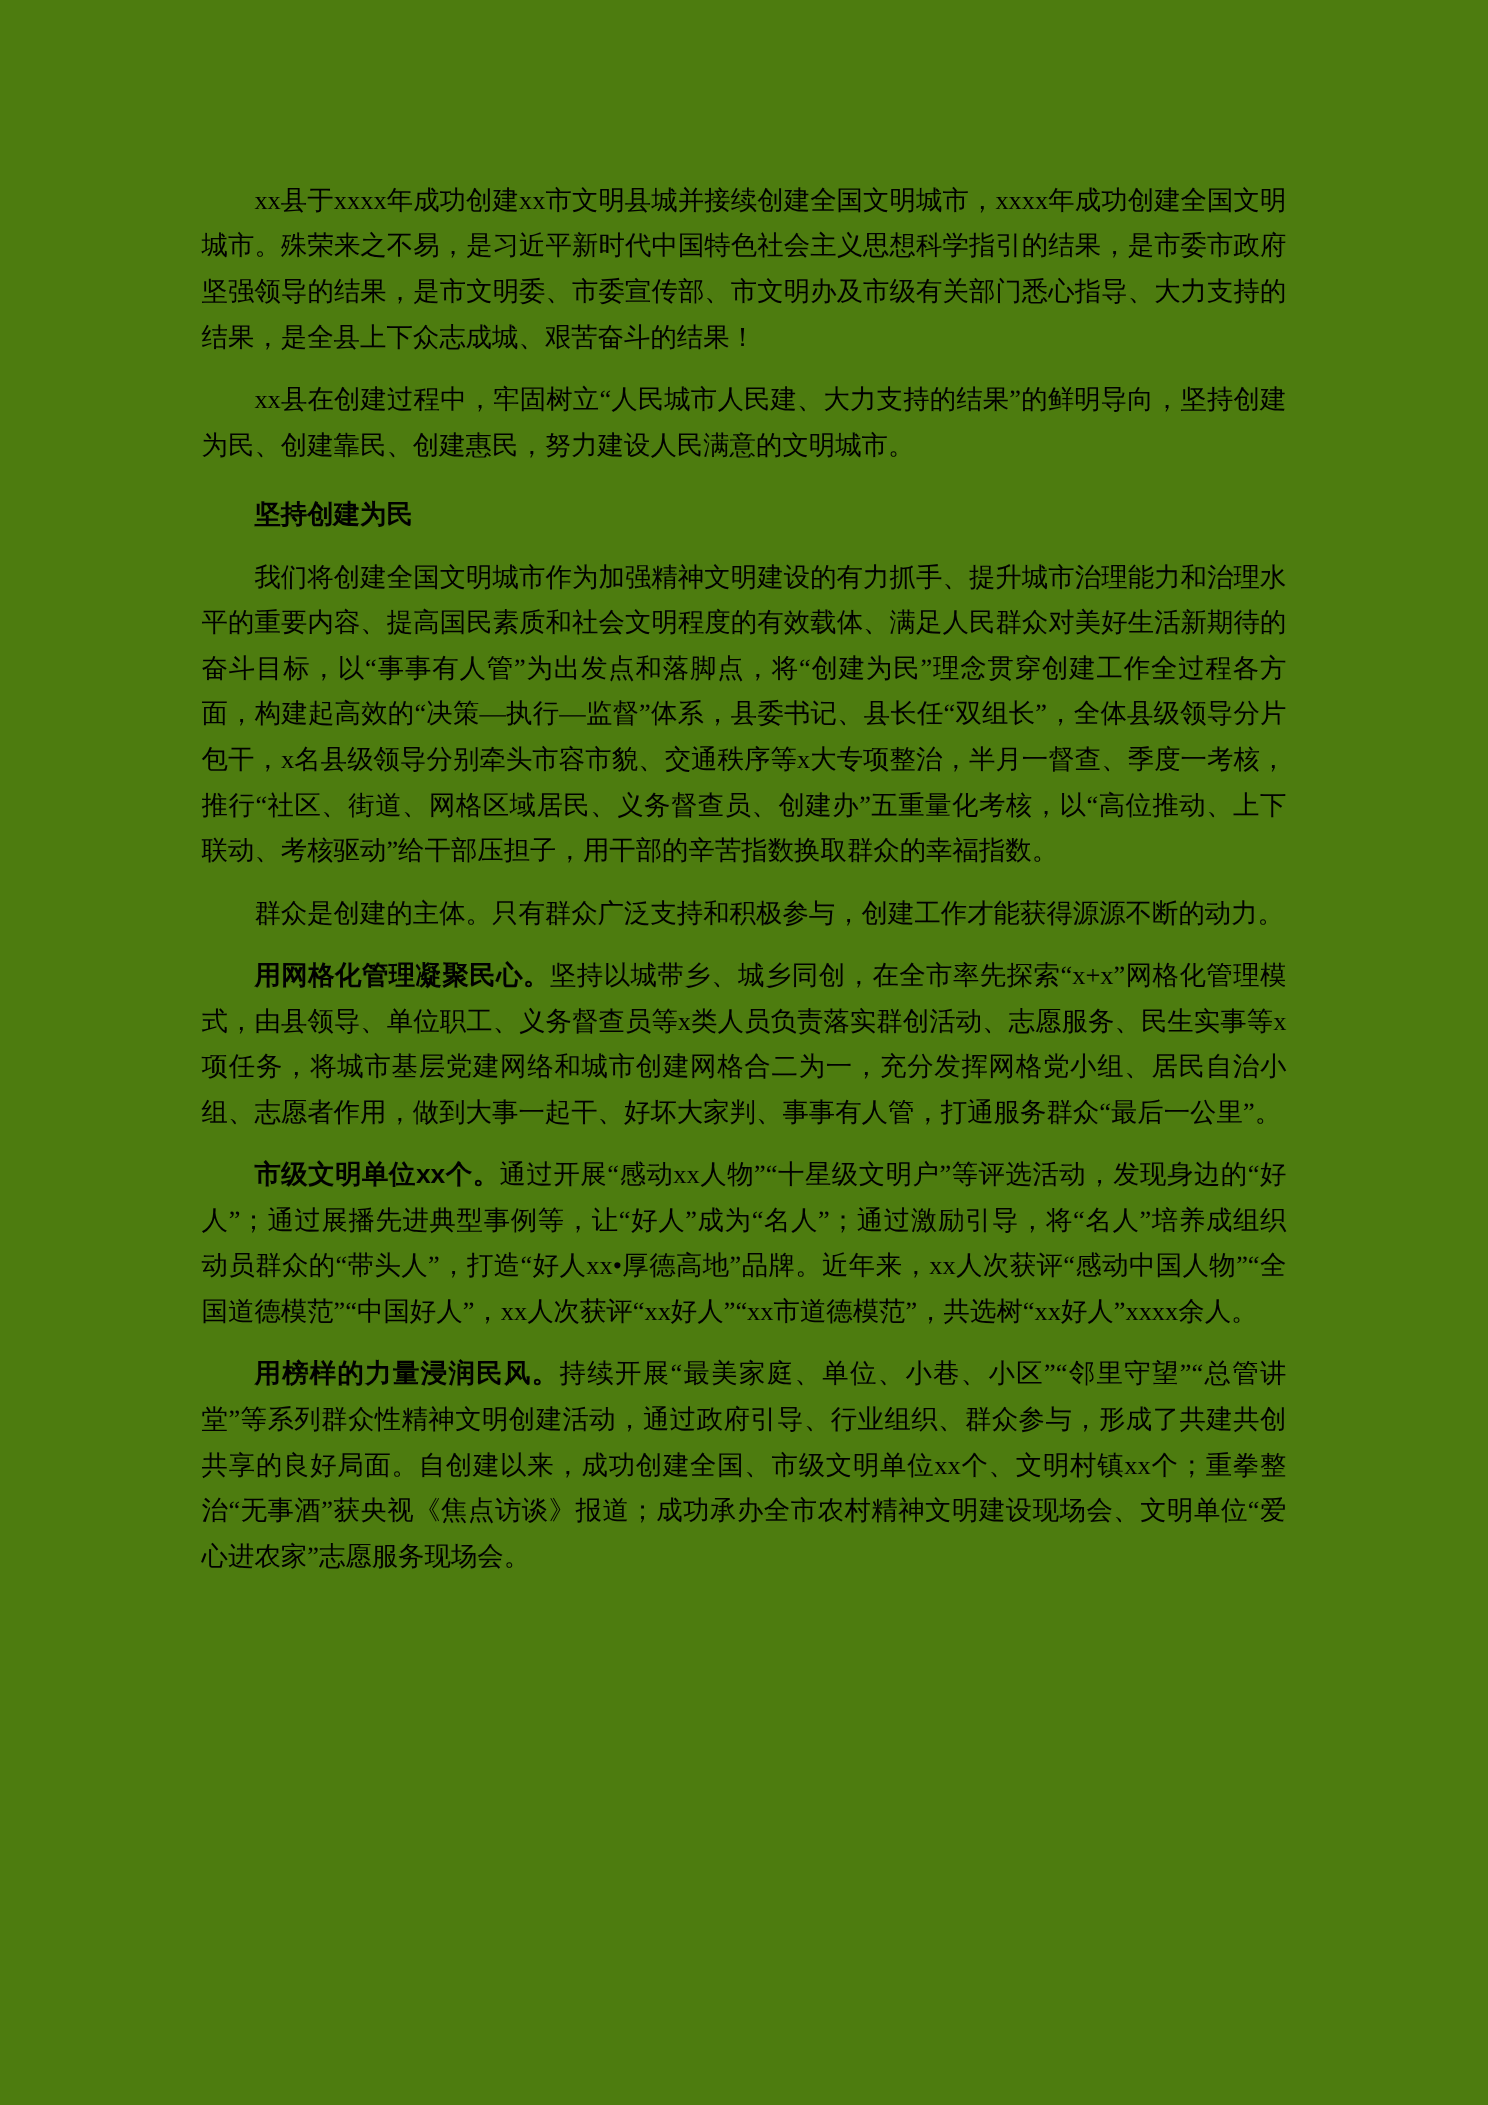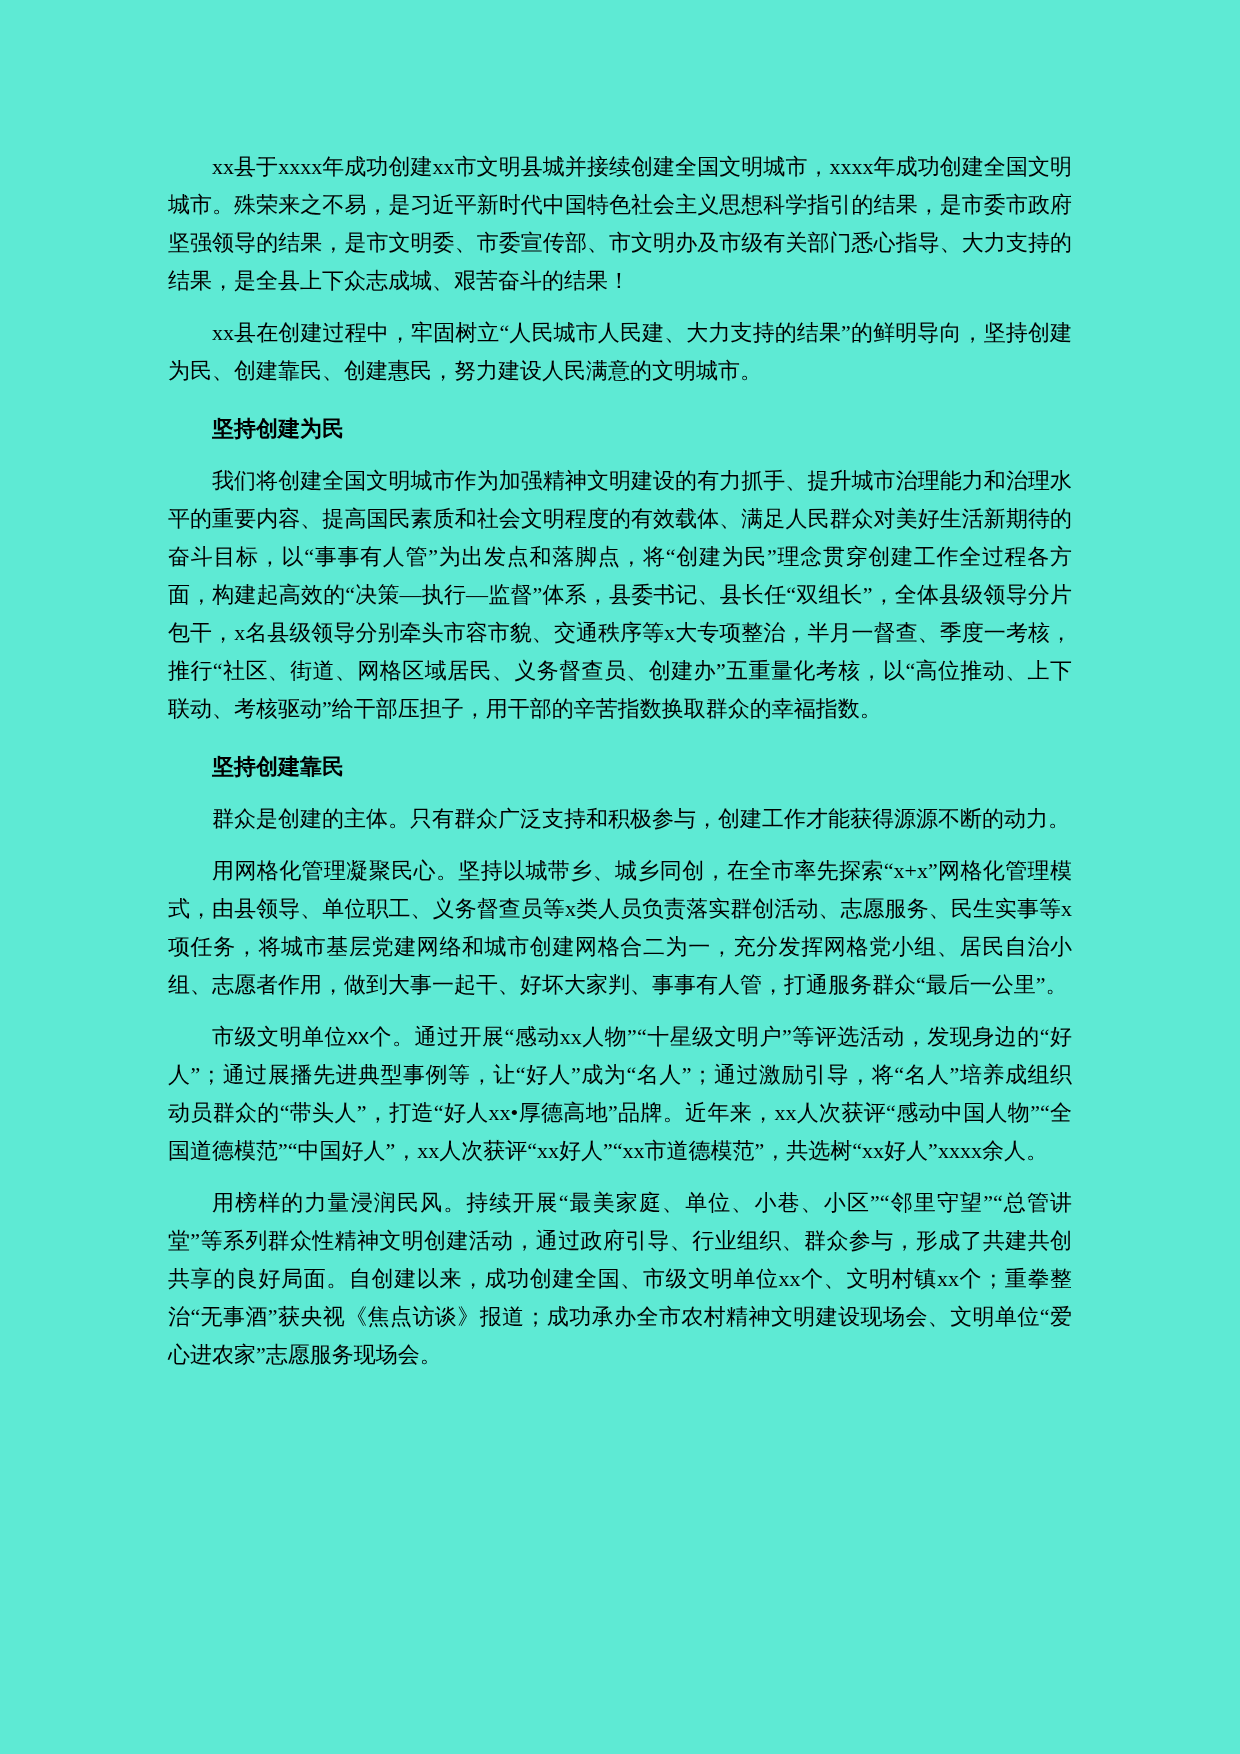--- a/index.html
+++ b/index.html
@@ -5,35 +5,35 @@
   html, body {
     margin: 0;
     padding: 0;
     background: #ffffff;
   }
   .page {
     width: 1240px;
     min-height: 1754px;
     box-sizing: border-box;
     margin: 0 auto;
-    background: #5eead4;
+    background: #4d7c0f;
     padding: 148px 168px 120px 168px;
     color: #000000;
     font-family: "Liberation Serif", "DejaVu Serif", serif;
     font-size: 22px;
     line-height: 38px;
   }
   .para {
     margin: 0 0 14px 0;
     text-indent: 2em;
     text-align: justify;
     font-family: "Liberation Serif", "DejaVu Serif", serif;
   }
   .para .lead {
-    font-weight: normal;
+    font-weight: bold;
     font-family: "Liberation Sans", "DejaVu Sans", sans-serif;
   }
   .heading {
     margin: 20px 0 14px 0;
     text-indent: 2em;
     font-size: 22px;
     line-height: 38px;
     font-weight: bold;
     font-family: "Liberation Sans", "DejaVu Sans", sans-serif;
     color: #000000;
@@ -45,21 +45,20 @@
 <div class="page">
 
   <p class="para"><span>xx县于xxxx年成功创建xx市文明县城并接续创建全国文明城市，xxxx年成功创建全国文明城市。殊荣来之不易，是习近平新时代中国特色社会主义思想科学指引的结果，是市委市政府坚强领导的结果，是市文明委、市委宣传部、市文明办及市级有关部门悉心指导、大力支持的结果，是全县上下众志成城、艰苦奋斗的结果！</span></p>
 
   <p class="para"><span>xx县在创建过程中，牢固树立“人民城市人民建、大力支持的结果”的鲜明导向，坚持创建为民、创建靠民、创建惠民，努力建设人民满意的文明城市。</span></p>
 
   <h2 class="heading">坚持创建为民</h2>
 
   <p class="para"><span>我们将创建全国文明城市作为加强精神文明建设的有力抓手、提升城市治理能力和治理水平的重要内容、提高国民素质和社会文明程度的有效载体、满足人民群众对美好生活新期待的奋斗目标，以“事事有人管”为出发点和落脚点，将“创建为民”理念贯穿创建工作全过程各方面，构建起高效的“决策—执行—监督”体系，县委书记、县长任“双组长”，全体县级领导分片包干，x名县级领导分别牵头市容市貌、交通秩序等x大专项整治，半月一督查、季度一考核，推行“社区、街道、网格区域居民、义务督查员、创建办”五重量化考核，以“高位推动、上下联动、考核驱动”给干部压担子，用干部的辛苦指数换取群众的幸福指数。</span></p>
 
-  <h2 class="heading">坚持创建靠民</h2>
 
   <p class="para"><span>群众是创建的主体。只有群众广泛支持和积极参与，创建工作才能获得源源不断的动力。</span></p>
 
   <p class="para"><span class="lead">用网格化管理凝聚民心。</span><span>坚持以城带乡、城乡同创，在全市率先探索“x+x”网格化管理模式，由县领导、单位职工、义务督查员等x类人员负责落实群创活动、志愿服务、民生实事等x项任务，将城市基层党建网络和城市创建网格合二为一，充分发挥网格党小组、居民自治小组、志愿者作用，做到大事一起干、好坏大家判、事事有人管，打通服务群众“最后一公里”。</span></p>
 
   <p class="para"><span class="lead">市级文明单位xx个。</span><span>通过开展“感动xx人物”“十星级文明户”等评选活动，发现身边的“好人”；通过展播先进典型事例等，让“好人”成为“名人”；通过激励引导，将“名人”培养成组织动员群众的“带头人”，打造“好人xx•厚德高地”品牌。近年来，xx人次获评“感动中国人物”“全国道德模范”“中国好人”，xx人次获评“xx好人”“xx市道德模范”，共选树“xx好人”xxxx余人。</span></p>
 
   <p class="para"><span class="lead">用榜样的力量浸润民风。</span><span>持续开展“最美家庭、单位、小巷、小区”“邻里守望”“总管讲堂”等系列群众性精神文明创建活动，通过政府引导、行业组织、群众参与，形成了共建共创共享的良好局面。自创建以来，成功创建全国、市级文明单位xx个、文明村镇xx个；重拳整治“无事酒”获央视《焦点访谈》报道；成功承办全市农村精神文明建设现场会、文明单位“爱心进农家”志愿服务现场会。</span></p>
 
 

